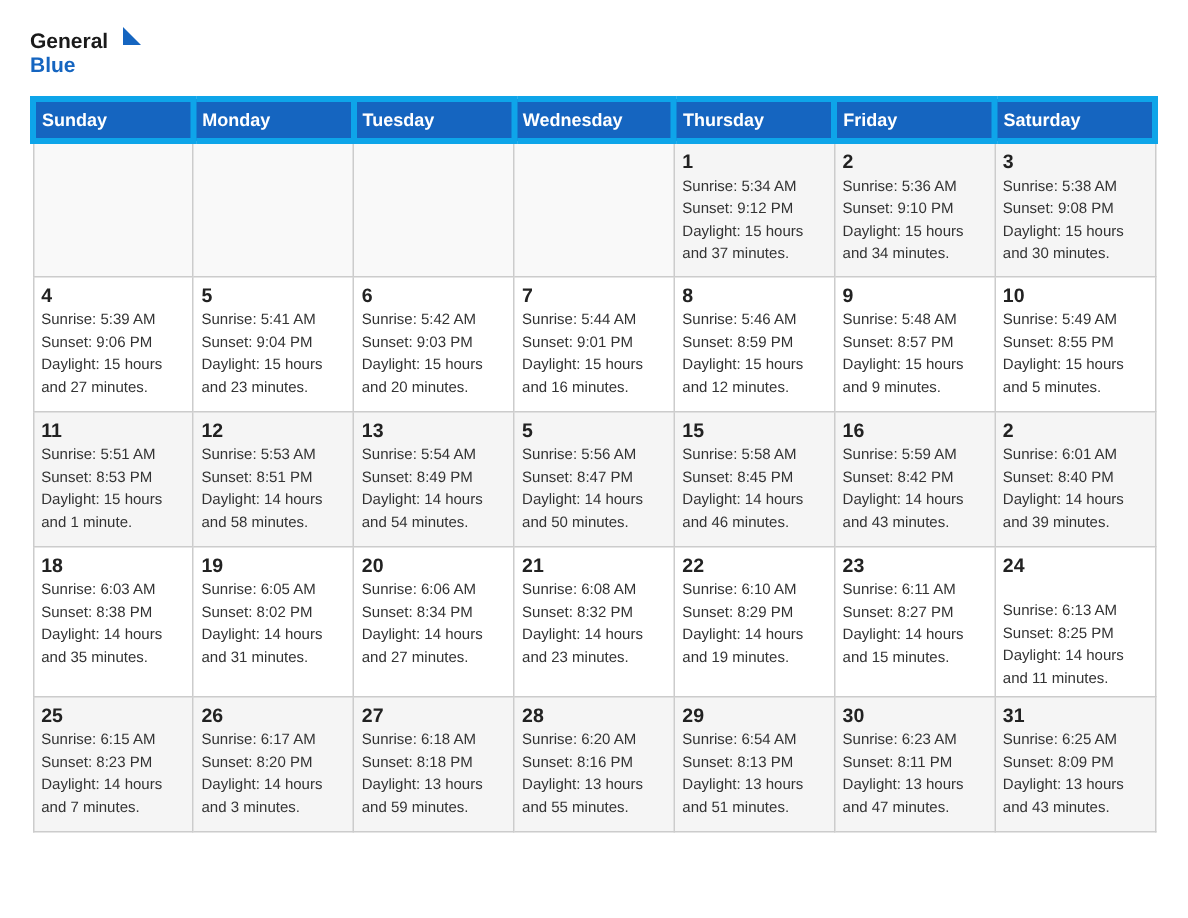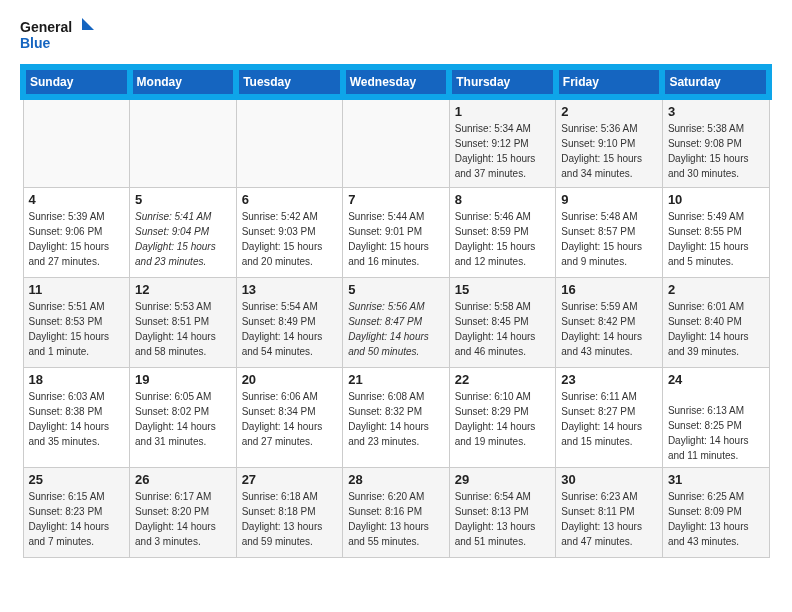--- a/index.html
+++ b/index.html
@@ -39,21 +39,21 @@
     }
     thead tr {
       background-color: #1565c0;
     }
     thead th {
       color: #fff;
       font-size: 12px;
       font-weight: bold;
       padding: 5px 4px;
       text-align: left;
-      border: 6px solid #0ea5e9;
+      border: 4px solid #0ea5e9;
     }
     tbody tr {
       height: 90px;
     }
     tbody td {
       vertical-align: top;
       border: 1px solid #ccc;
       padding: 4px 5px;
       font-size: 10.5px;
       color: #222;
@@ -141,21 +141,21 @@
       <tr>
         <td>
           <span class="day-number">4</span>
           <div class="day-info" style="white-space: pre-line;">Sunrise: 5:39 AM
 Sunset: 9:06 PM
 Daylight: 15 hours
 and 27 minutes.</div>
         </td>
         <td>
           <span class="day-number">5</span>
-          <div class="day-info" style="white-space: pre-line; font-style: italic;">Sunrise: 5:41 AM
+          <div class="day-info" style="white-space: pre-line;">Sunrise: 5:41 AM
 Sunset: 9:04 PM
 Daylight: 15 hours
 and 23 minutes.</div>
         </td>
         <td>
           <span class="day-number">6</span>
           <div class="day-info" style="white-space: pre-line;">Sunrise: 5:42 AM
 Sunset: 9:03 PM
 Daylight: 15 hours
 and 20 minutes.</div>
@@ -206,21 +206,21 @@
         </td>
         <td>
           <span class="day-number">13</span>
           <div class="day-info" style="white-space: pre-line;">Sunrise: 5:54 AM
 Sunset: 8:49 PM
 Daylight: 14 hours
 and 54 minutes.</div>
         </td>
         <td>
           <span class="day-number">5</span>
-          <div class="day-info" style="white-space: pre-line; font-style: italic;">Sunrise: 5:56 AM
+          <div class="day-info" style="white-space: pre-line;">Sunrise: 5:56 AM
 Sunset: 8:47 PM
 Daylight: 14 hours
 and 50 minutes.</div>
         </td>
         <td>
           <span class="day-number">15</span>
           <div class="day-info" style="white-space: pre-line;">Sunrise: 5:58 AM
 Sunset: 8:45 PM
 Daylight: 14 hours
 and 46 minutes.</div>

